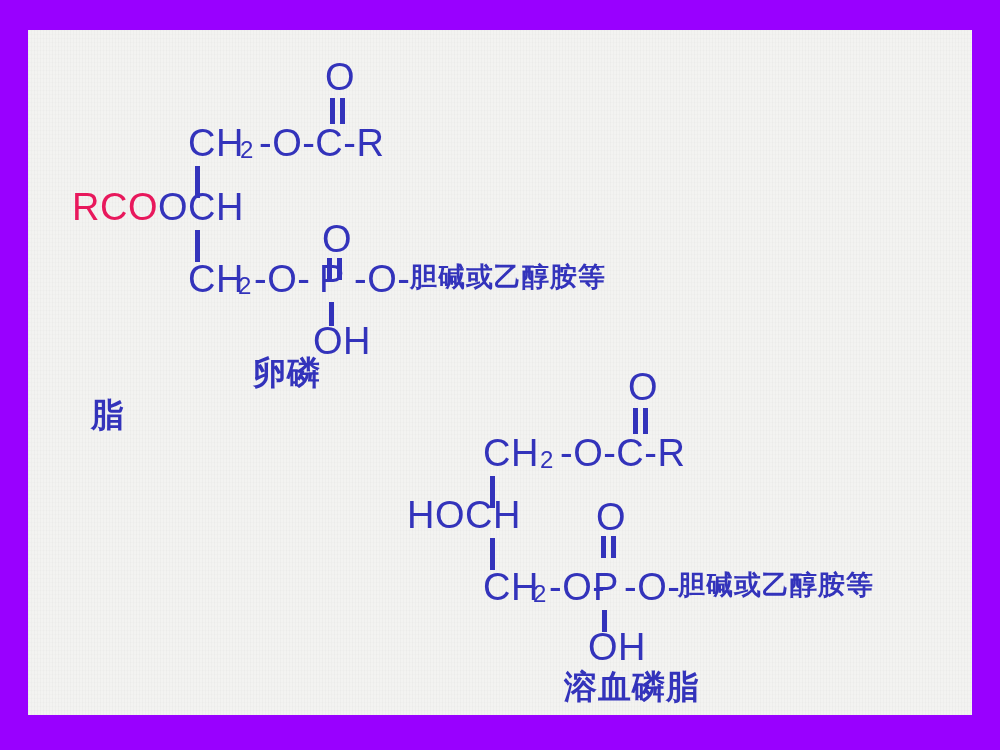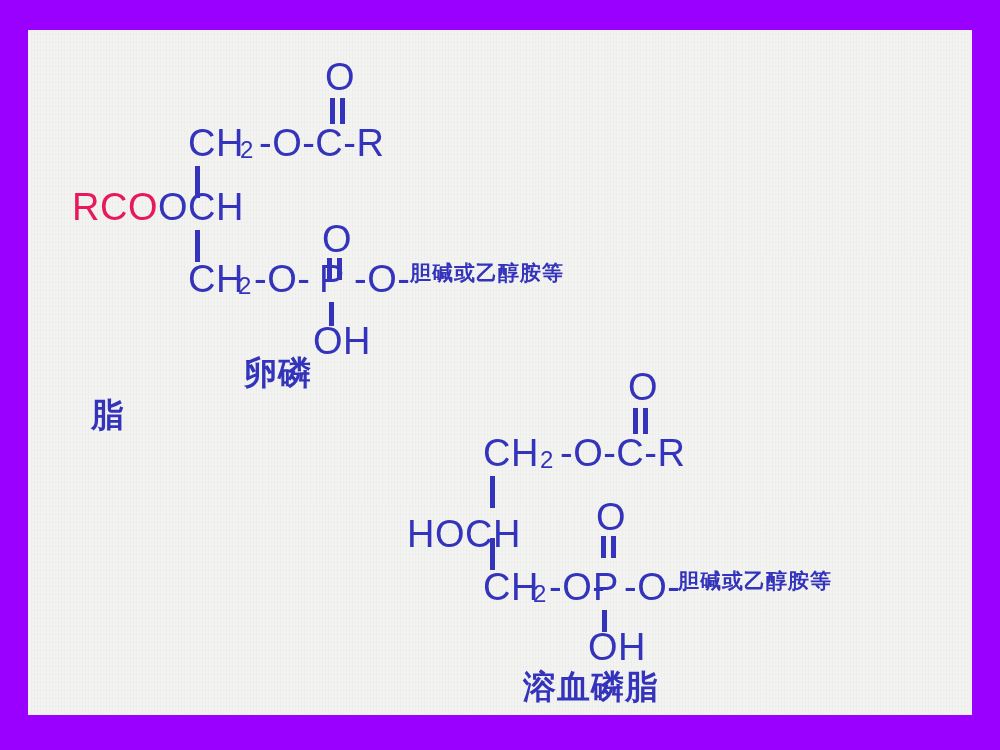--- a/index.html
+++ b/index.html
@@ -36,21 +36,21 @@
   .atom {
     font-family: "Liberation Sans", sans-serif;
     font-size: 38px;
     letter-spacing: 0.5px;
   }
   .sub {
     font-size: 24px;
   }
   .cn {
     font-family: "DejaVu Sans", sans-serif;
-    font-size: 21px;
+    font-size: 27px;
     font-weight: bold;
     letter-spacing: 1px;
   }
   .cn.big {
     font-size: 33px;
   }
   .red {
     color: #e8185c;
   }
   
@@ -102,49 +102,49 @@
       <div class="atom" style="left:160px; top:230px;">CH</div>
       <div class="sub" style="left:210px; top:244px;">2</div>
       <div class="atom" style="left:226px; top:230px;">-O-</div>
       <div class="atom" style="left:291px; top:230px;">P</div>
       <div class="atom" style="left:326px; top:230px;">-O-</div>
       <div class="cn" style="left:382px; top:233px;">胆碱或乙醇胺等</div>
 
       <div class="vbond" style="left:301px; top:272px; height:24px;"></div>
       <div class="atom" style="left:285px; top:292px;">OH</div>
 
-      <div class="cn big" style="left:216px; top:326px;">卵磷</div>
+      <div class="cn big" style="left:225px; top:326px;">卵磷</div>
       <div class="cn big" style="left:63px; top:368px;">脂</div>
     </div>
 
     <div>
 
       <div class="atom" style="left:600px; top:338px;">O</div>
       <div class="dbond" style="left:605px; top:378px; height:26px;"></div>
 
       <div class="atom" style="left:455px; top:404px;">CH</div>
       <div class="sub" style="left:512px; top:418px;">2</div>
       <div class="atom" style="left:532px; top:404px;">-O-C-R</div>
 
       <div class="vbond" style="left:462px; top:446px; height:32px;"></div>
 
-      <div class="atom" style="left:379px; top:485px;">HOCH</div>
+      <div class="atom" style="left:379px; top:466px;">HOCH</div>
 
       <div class="vbond" style="left:462px; top:508px; height:32px;"></div>
 
       <div class="atom" style="left:568px; top:468px;">O</div>
       <div class="dbond" style="left:573px; top:506px; height:22px;"></div>
 
       <div class="atom" style="left:455px; top:538px;">CH</div>
       <div class="sub" style="left:505px; top:552px;">2</div>
       <div class="atom" style="left:521px; top:538px;">-O-</div>
       <div class="atom" style="left:565px; top:538px;">P</div>
       <div class="atom" style="left:596px; top:538px;">-O-</div>
       <div class="cn" style="left:650px; top:541px;">胆碱或乙醇胺等</div>
 
       <div class="vbond" style="left:574px; top:580px; height:22px;"></div>
       <div class="atom" style="left:560px; top:598px;">OH</div>
 
-      <div class="cn big" style="left:495px; top:640px;">溶血磷脂</div>
+      <div class="cn big" style="left:536px; top:640px;">溶血磷脂</div>
     </div>
 
   </div>
 </div>
 
 </body></html>

